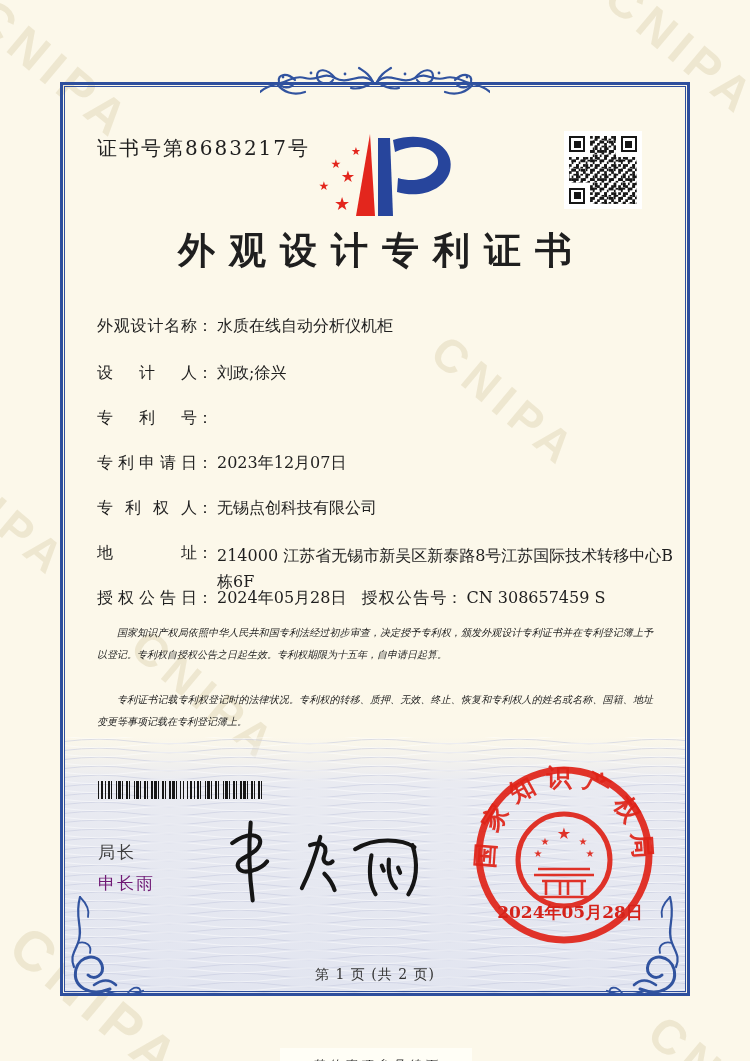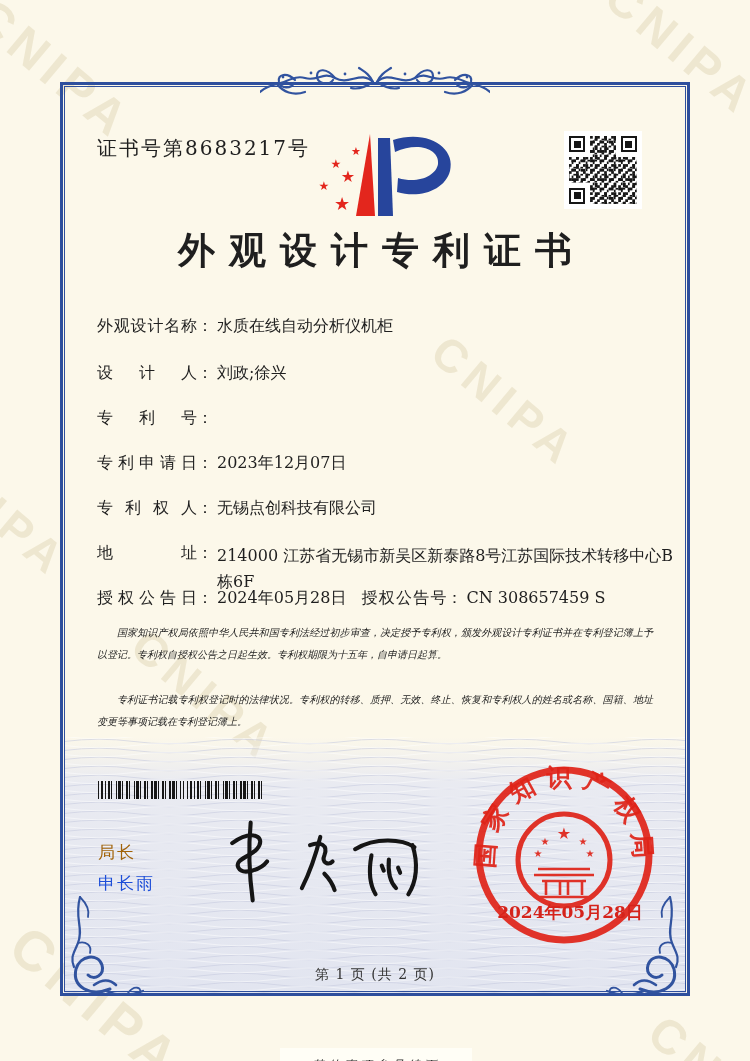--- a/index.html
+++ b/index.html
@@ -34,23 +34,23 @@
   
   .para{position:absolute;left:97px;width:556px;font-size:10px;line-height:21.5px;
         font-style:italic;text-indent:2em;z-index:4;text-align:justify;}
   .p1{top:622px}.p2{top:689px}
   
   .barcode{position:absolute;left:98px;top:781px;width:164px;height:18px;z-index:4;
     background:repeating-linear-gradient(90deg,#161616 0 1.5px,rgba(0,0,0,0) 1.5px 2.6px,
       #161616 2.6px 5.4px,rgba(0,0,0,0) 5.4px 6.6px,#161616 6.6px 7.6px,rgba(0,0,0,0) 7.6px 10.4px,
       #161616 10.4px 12.2px,rgba(0,0,0,0) 12.2px 13.4px,#161616 13.4px 14.4px,rgba(0,0,0,0) 14.4px 17.8px);}
   .sig-title{position:absolute;left:98px;top:841px;font-family:"Liberation Sans",sans-serif;
-             font-size:17px;letter-spacing:2px;color:#a16207;z-index:5;}
+             font-size:17px;letter-spacing:2px;color:#404040;z-index:5;}
   .sig-name{position:absolute;left:98px;top:872px;font-family:"Liberation Sans",sans-serif;
-            font-size:17px;letter-spacing:2px;color:#1d4ed8;z-index:5;}
+            font-size:17px;letter-spacing:2px;color:#701a75;z-index:5;}
   .sig-svg{position:absolute;left:222px;top:814px;z-index:5;}
   .seal{position:absolute;left:472px;top:763px;z-index:6;}
   .seal-date{position:absolute;left:497px;top:901px;width:146px;text-align:center;font-size:17px;
              font-weight:bold;color:#d5231b;z-index:7;}
   .page-ind{position:absolute;left:60px;top:966px;width:630px;text-align:center;font-size:14px;
             letter-spacing:1px;z-index:4;color:#333;}
   .footer-note{position:absolute;left:280px;top:1048px;width:192px;height:34px;line-height:34px;
                background:#fffef6;text-align:center;font-size:12px;font-style:italic;
                letter-spacing:4px;z-index:4;}
   .orn{position:absolute;z-index:4;}

